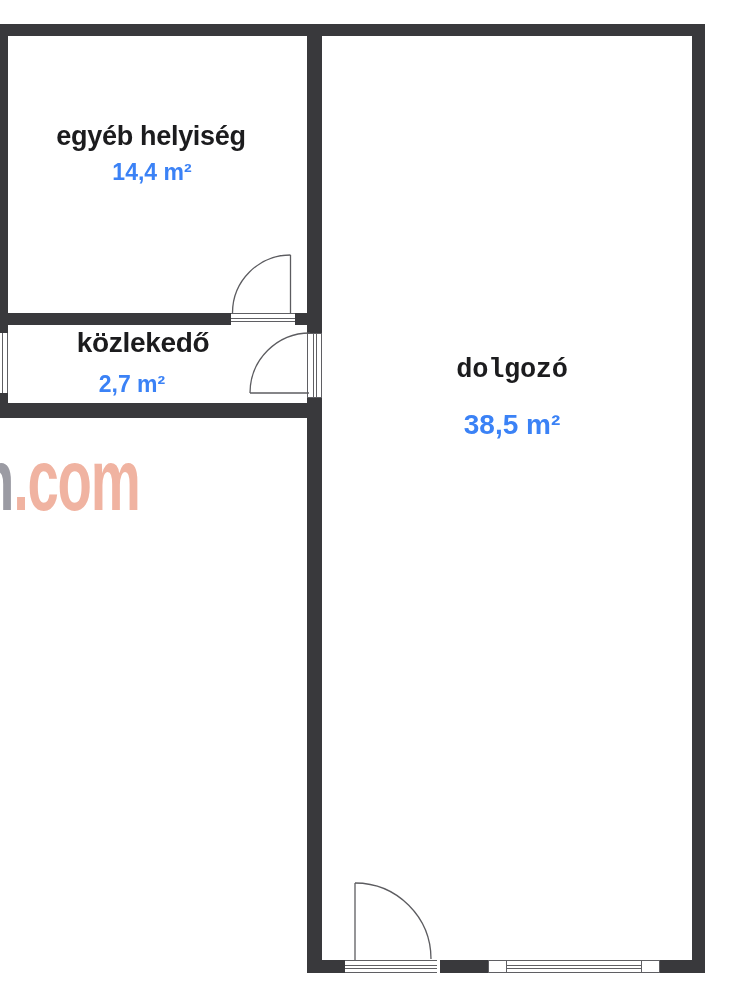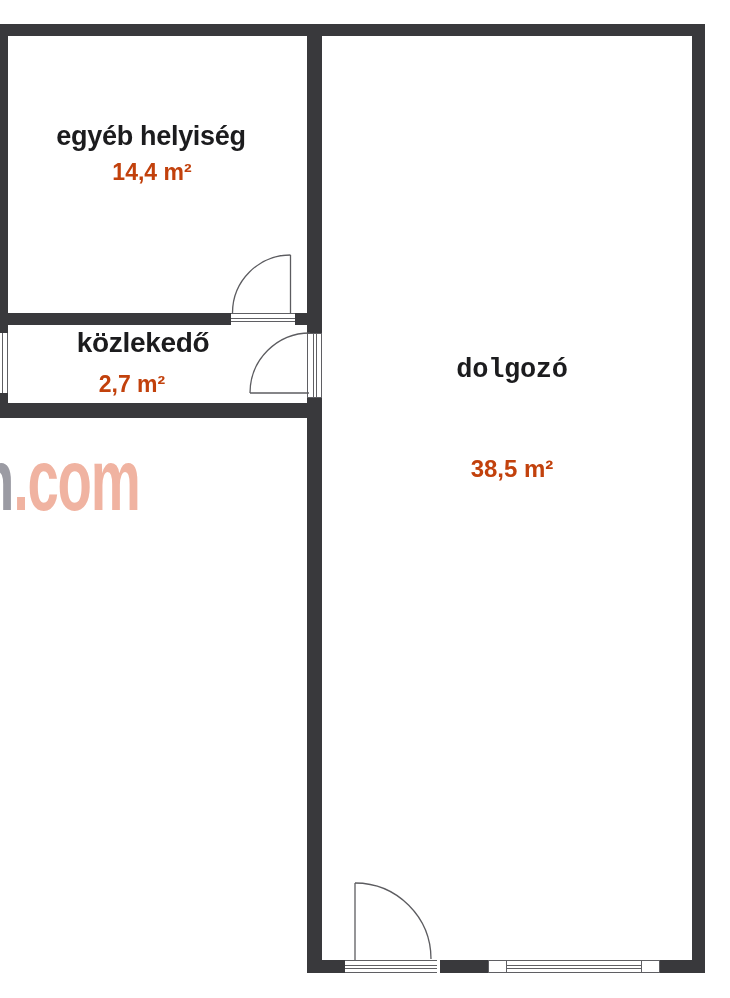--- a/index.html
+++ b/index.html
@@ -14,21 +14,21 @@
   .winV15{position:absolute;
     background:linear-gradient(to right,#5f5f63 0 1px,#fff 1px 6px,#5f5f63 6px 7px,#fff 7px 9px,#5f5f63 9px 10px,#fff 10px 14px,#5f5f63 14px 15px);
     border-top:1px solid #5f5f63;border-bottom:1px solid #5f5f63;box-sizing:content-box;
   }
   .winV8{position:absolute;
     background:linear-gradient(to right,#fff 0 2px,#5f5f63 2px 3px,#fff 3px 7px,#5f5f63 7px 8px);
   }
   .wincap{position:absolute;background:#fff;border:1px solid #5f5f63;box-sizing:border-box;}
   .rname{position:absolute;transform:translate(-50%,-50%);font-weight:700;color:#1c1c1e;
     white-space:nowrap;letter-spacing:-0.3px;font-size:27px;}
-  .rarea{position:absolute;transform:translate(-50%,-50%);font-weight:600;color:#c2410c;
+  .rarea{position:absolute;transform:translate(-50%,-50%);font-weight:600;color:#3b82f6;
     white-space:nowrap;font-size:23px;text-align:right;}
   .wm{position:absolute;left:-20px;top:436px;font-size:88px;font-weight:700;line-height:1;
     letter-spacing:-2px;transform:scaleX(0.64);transform-origin:left top;white-space:nowrap;}
   .wm .pre{color:#9b9ba3;}
   .wm .suf{color:#f0b3a1;}
   svg.overlay{position:absolute;left:0;top:0;pointer-events:none;}
 </style>
 </head>
 <body>
 
@@ -66,19 +66,19 @@
     </g>
   </svg>
 
   <div class="rname" style="left:151px;top:136px;text-align:center;">egyéb helyiség</div>
   <div class="rarea" style="left:152px;top:172px;">14,4 m²</div>
 
   <div class="rname" style="left:143px;top:343px;font-size:28px;">közlekedő</div>
   <div class="rarea" style="left:132px;top:384px;">2,7 m²</div>
 
   <div class="rname" style="left:512px;top:370px;font-size:27px;font-family:Liberation Mono, monospace;">dolgozó</div>
-  <div class="rarea" style="left:512px;top:425px;font-size:24px;margin-top:44px;">38,5 m²</div>
+  <div class="rarea" style="left:512px;top:425px;font-size:28px;">38,5 m²</div>
 
   <div class="wm">
     <span class="pre">n</span><span class="suf">.com</span>
   </div>
 
 </div>
 
 </body></html>

